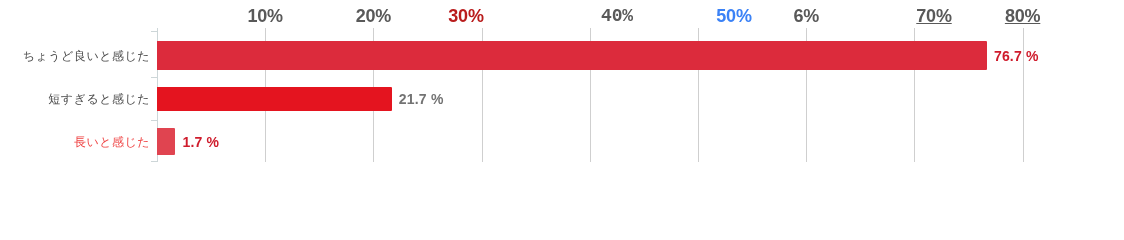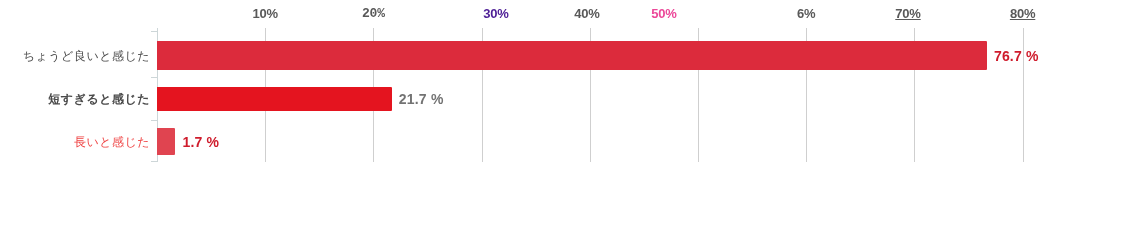--- a/index.html
+++ b/index.html
@@ -55,21 +55,21 @@
     width: 7px;
     height: 1px;
     background: #cdd6d8;
   }
 
   
   .x-tick-label {
     position: absolute;
     top: 6px;
     transform: translateX(-50%);
-    font-size: 13px;
+    font-size: 18px;
     font-weight: bold;
     color: #595959;
     white-space: nowrap;
     letter-spacing: -0.2px;
   }
 
   
   .cat-label {
     position: absolute;
     right: 1124px;
@@ -102,40 +102,40 @@
     letter-spacing: 0.2px;
   }
 </style>
 </head>
 <body>
 
 <div id="chart-root">
 
   <div id="xticks">
       <div class="x-tick-label" style="left: 265.2px; color: rgb(89, 89, 89);">10%</div>
-      <div class="x-tick-label" style="left: 373.4px; color: rgb(89, 89, 89); font-family: Liberation Mono, monospace;">20%</div>
-      <div class="x-tick-label" style="left: 496px; color: #4c1d95;">30%</div>
-      <div class="x-tick-label" style="left: 587px; color: rgb(89, 89, 89);">40%</div>
-      <div class="x-tick-label" style="left: 664px; color: #ec4899;">50%</div>
+      <div class="x-tick-label" style="left: 373.4px; color: rgb(89, 89, 89);">20%</div>
+      <div class="x-tick-label" style="left: 466px; color: #b91c1c;">30%</div>
+      <div class="x-tick-label" style="left: 617px; color: rgb(89, 89, 89); font-family: Liberation Mono, monospace;">40%</div>
+      <div class="x-tick-label" style="left: 734px; color: #3b82f6;">50%</div>
       <div class="x-tick-label" style="left: 806.2px; color: rgb(89, 89, 89);">6%</div>
-      <div class="x-tick-label" style="left: 908px; color: rgb(89, 89, 89); text-decoration: underline;">70%</div>
+      <div class="x-tick-label" style="left: 934px; color: rgb(89, 89, 89); text-decoration: underline;">70%</div>
       <div class="x-tick-label" style="left: 1022.6px; color: rgb(89, 89, 89); text-decoration: underline;">80%</div>
     </div>
 
   <div class="y-axis"></div>
   <div id="yticks">
       <div class="y-tick" style="top: 31px; background: rgb(205, 214, 216);"></div>
       <div class="y-tick" style="top: 77px; background: rgb(205, 214, 216);"></div>
       <div class="y-tick" style="top: 120px; background: rgb(205, 214, 216);"></div>
       <div class="y-tick" style="top: 161px; background: rgb(205, 214, 216);"></div>
     </div>
 
   <div id="catlabels">
       <div class="cat-label" style="top: 55.5px; right: 974px; color: rgb(74, 74, 74);">ちょうど良いと感じた</div>
-      <div class="cat-label" style="top: 99px; right: 974px; color: rgb(74, 74, 74); font-weight: bold;">短すぎると感じた</div>
+      <div class="cat-label" style="top: 99px; right: 974px; color: rgb(74, 74, 74);">短すぎると感じた</div>
       <div class="cat-label" style="top: 141.5px; right: 974px; color: #ef4444;">長いと感じた</div>
     </div>
 
   <div class="plot-area">
     <div id="gridlines">
         <div class="gridline" style="left: 108.2px; background: rgb(207, 207, 207);"></div>
         <div class="gridline" style="left: 216.4px; background: rgb(207, 207, 207);"></div>
         <div class="gridline" style="left: 324.6px; background: rgb(207, 207, 207);"></div>
         <div class="gridline" style="left: 432.8px; background: rgb(207, 207, 207);"></div>
         <div class="gridline" style="left: 541px; background: rgb(207, 207, 207);"></div>

